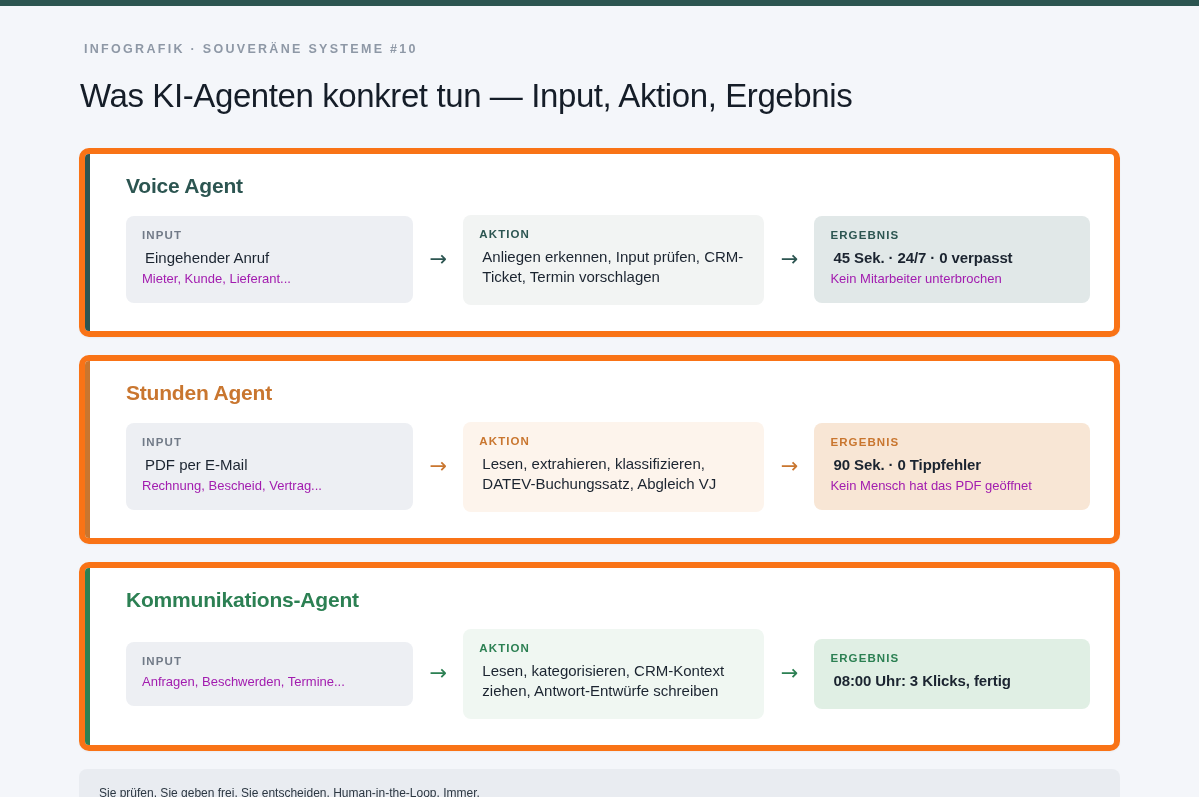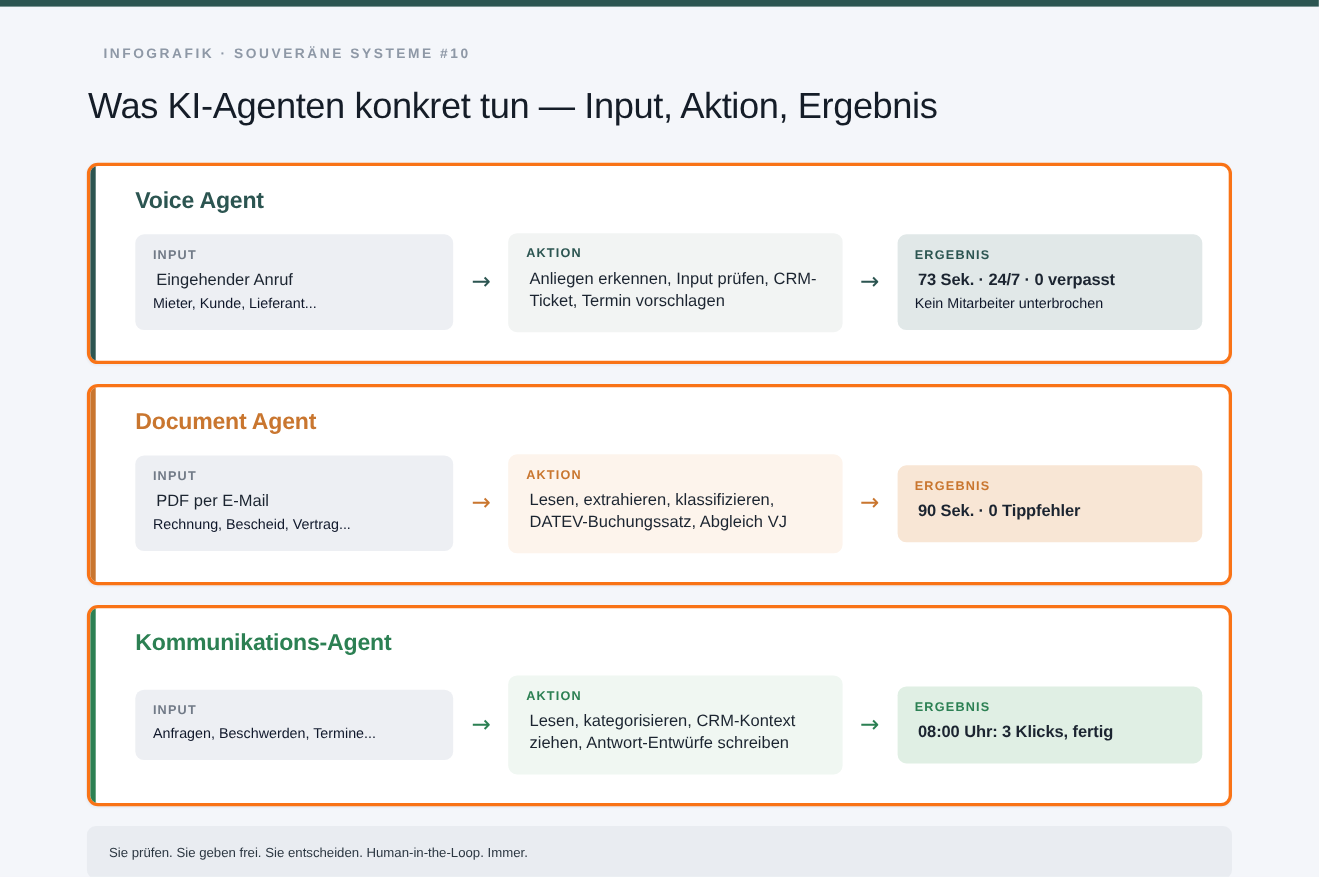--- a/index.html
+++ b/index.html
@@ -33,41 +33,41 @@
   
   .header {
     padding: 36px 80px 0 80px;
   }
   .eyebrow {
     font-size: 12.5px;
     font-weight: 700;
     letter-spacing: 2.3px;
     color: #8e98a6;
     text-transform: uppercase;
-    margin: 0 0 22px 14px;
+    margin: 0 0 22px 4px;
   }
   .headline {
     font-size: 33px;
     line-height: 1.12;
     font-weight: 400;
     letter-spacing: -0.4px;
     color: #151d28;
     margin: 0;
   }
 
   
   .cards {
     margin-top: 33px;
     padding: 0 79px 0 79px;
   }
   .card {
     position: relative;
     background: #ffffff;
     border-radius: 10px;
-    border: 3px solid #f97316;
+    border: 6px solid #f97316;
     box-shadow: 0 1px 2px rgba(20,30,45,0.04);
     margin-bottom: 18px;
     padding: 20px 24px 26px 41px;
     overflow: hidden;
     box-sizing: border-box;
   }
   .card-accent {
     position: absolute;
     left: 0; top: 0; bottom: 0;
     width: 5px;
@@ -107,21 +107,21 @@
     color: #1b2430;
     margin: 3px;
   }
   .panel-main.bold {
     font-weight: 700;
     letter-spacing: -0.1px;
   }
   .panel-sub {
     font-size: 13px;
     line-height: 1.3;
-    color: #0f172a;
+    color: #a21caf;
     margin: 3px 0 0 0;
   }
 
   .arrow {
     width: 50px;
     flex: 0 0 50px;
     text-align: center;
     font-size: 21px;
     line-height: 1;
     font-family: "DejaVu Sans", sans-serif;
@@ -167,43 +167,44 @@
             <p class="panel-sub">Mieter, Kunde, Lieferant...</p>
           </div>
           <div class="arrow" style="color: rgb(44, 85, 81);">→</div>
           <div class="panel panel-action" style="background: rgb(242, 244, 243);">
             <p class="panel-label" style="color: rgb(44, 85, 81);">AKTION</p>
             <p class="panel-main">Anliegen erkennen, Input prüfen, CRM-Ticket, Termin vorschlagen</p>
           </div>
           <div class="arrow" style="color: rgb(44, 85, 81);">→</div>
           <div class="panel panel-result" style="background: rgb(225, 232, 232);">
             <p class="panel-label" style="color: rgb(44, 85, 81);">ERGEBNIS</p>
-            <p class="panel-main bold">73 Sek. · 24/7 · 0 verpasst</p>
+            <p class="panel-main bold">45 Sek. · 24/7 · 0 verpasst</p>
             <p class="panel-sub">Kein Mitarbeiter unterbrochen</p>
           </div>
         </div>
       </div>
       <div class="card">
         <div class="card-accent" style="background: rgb(201, 118, 47);"></div>
-        <h2 class="card-title" style="color: rgb(201, 118, 47);">Document Agent</h2>
+        <h2 class="card-title" style="color: rgb(201, 118, 47);">Stunden Agent</h2>
         <div class="flow">
           <div class="panel panel-input">
             <p class="panel-label">INPUT</p>
             <p class="panel-main">PDF per E-Mail</p>
             <p class="panel-sub">Rechnung, Bescheid, Vertrag...</p>
           </div>
           <div class="arrow" style="color: rgb(201, 118, 47);">→</div>
           <div class="panel panel-action" style="background: rgb(253, 244, 236);">
             <p class="panel-label" style="color: rgb(201, 118, 47);">AKTION</p>
             <p class="panel-main">Lesen, extrahieren, klassifizieren, DATEV-Buchungssatz, Abgleich VJ</p>
           </div>
           <div class="arrow" style="color: rgb(201, 118, 47);">→</div>
           <div class="panel panel-result" style="background: rgb(248, 230, 213);">
             <p class="panel-label" style="color: rgb(201, 118, 47);">ERGEBNIS</p>
             <p class="panel-main bold">90 Sek. · 0 Tippfehler</p>
+            <p class="panel-sub">Kein Mensch hat das PDF geöffnet</p>
           </div>
         </div>
       </div>
       <div class="card">
         <div class="card-accent" style="background: rgb(44, 128, 83);"></div>
         <h2 class="card-title" style="color: rgb(44, 128, 83);">Kommunikations-Agent</h2>
         <div class="flow">
           <div class="panel panel-input">
             <p class="panel-label">INPUT</p>
             <p class="panel-sub">Anfragen, Beschwerden, Termine...</p>

